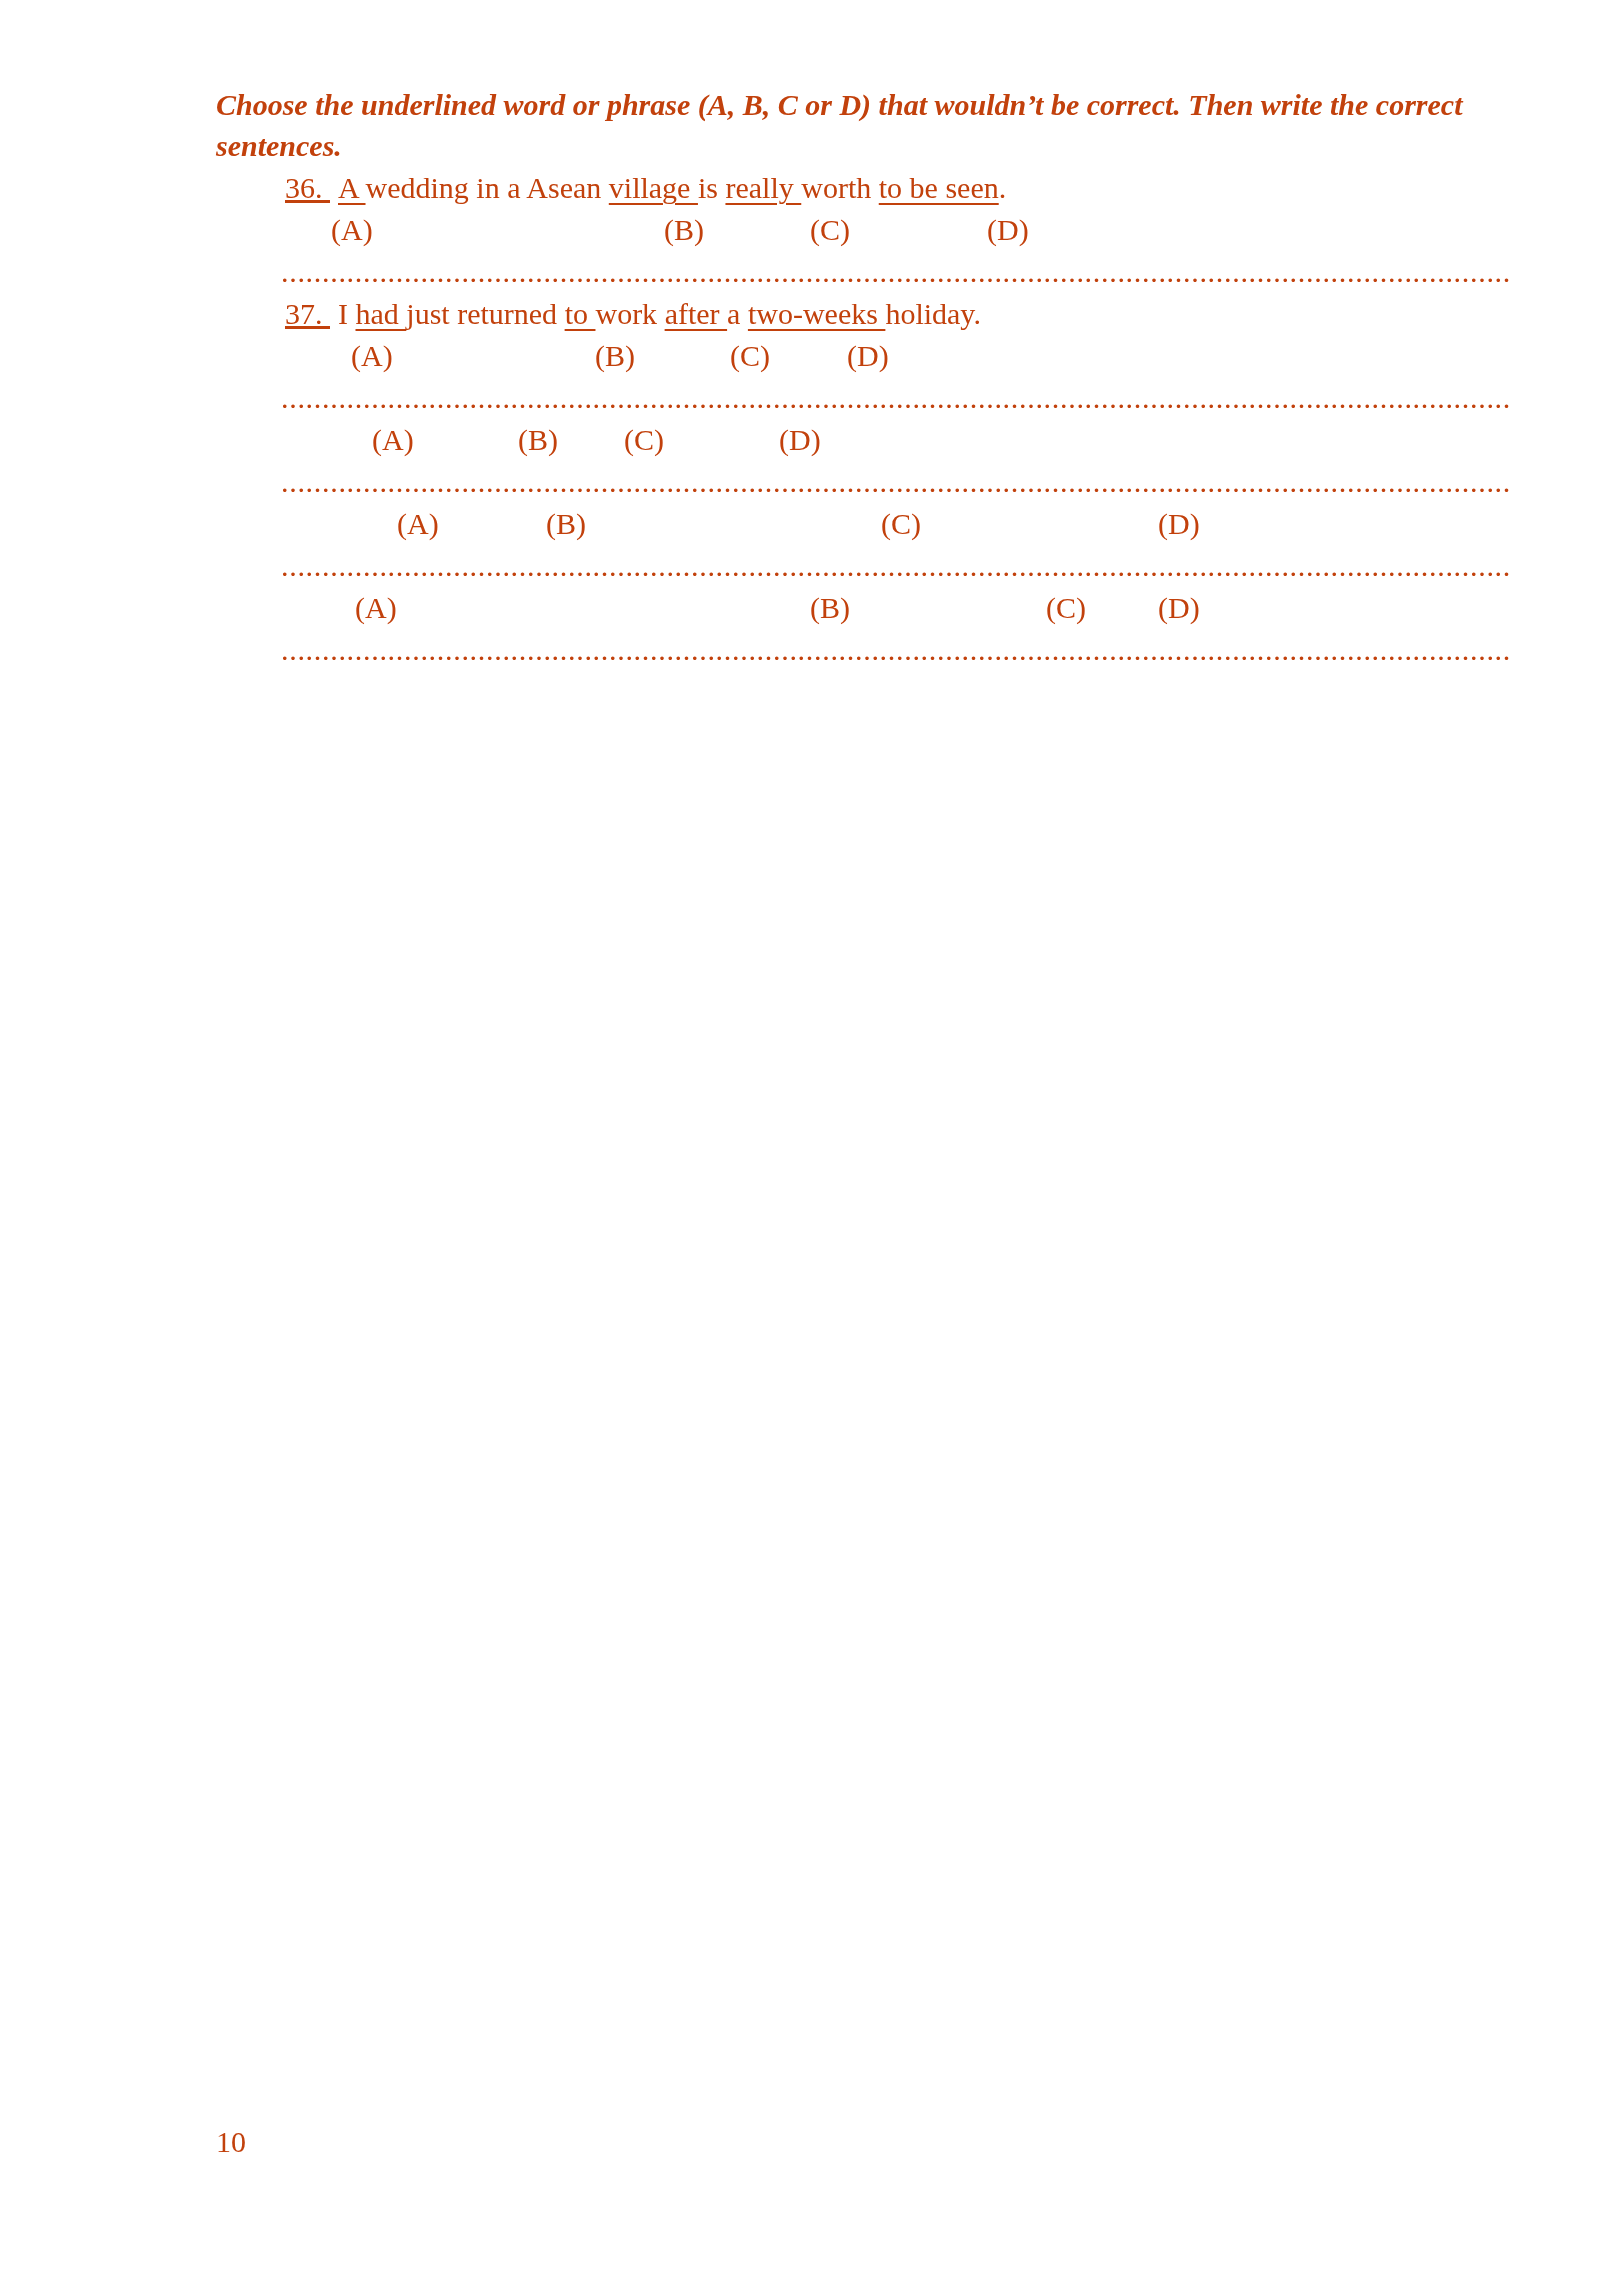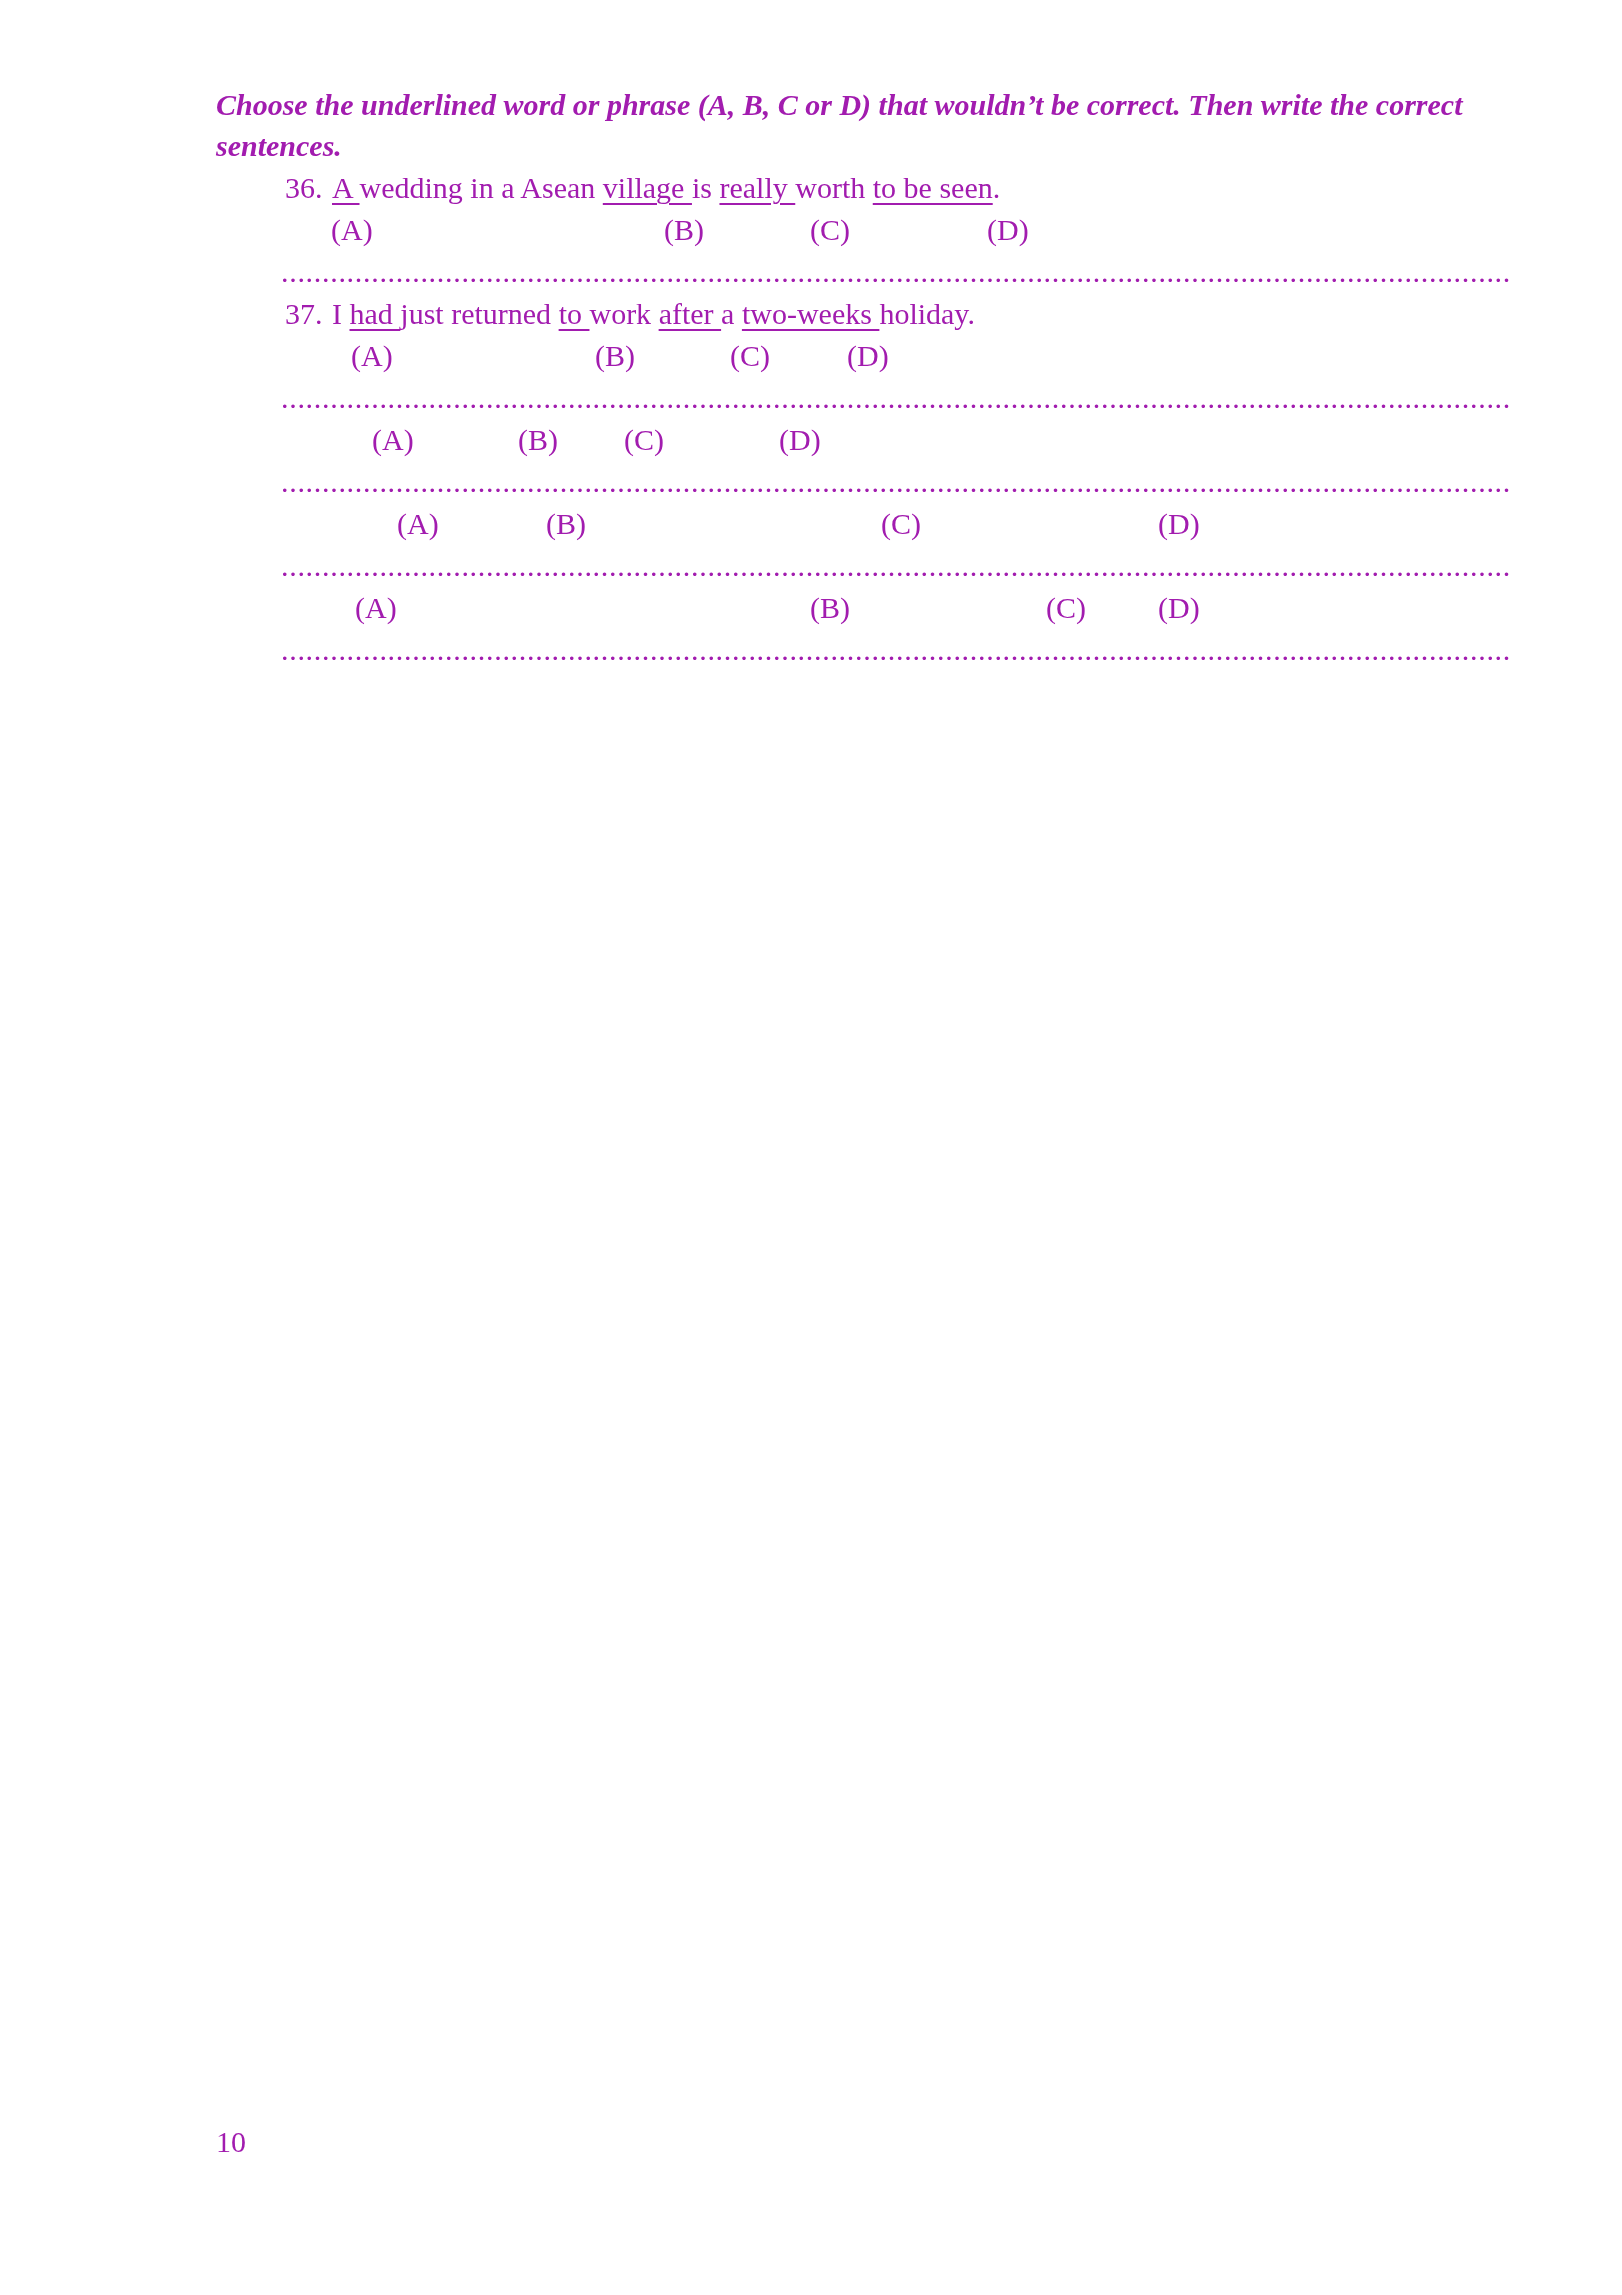--- a/index.html
+++ b/index.html
@@ -1,21 +1,21 @@
 <!DOCTYPE html>
 <html style="font-size:10.5px"><head>
 <meta charset="utf-8">
 <style>
   html,body{margin:0;padding:0;background:#ffffff;}
   .page{
     position:relative;
     width:1622px;height:2295px;
     background:#ffffff;
     font-family:"Liberation Serif","DejaVu Serif",serif;
-    color:#a21caf;
+    color:#c2410c;
     font-size:30px;
     overflow:hidden;
   }
   .content{
     position:absolute;
     left:216px;top:84px;
     width:1309px;
   }
   .title{
     font-weight:bold;
@@ -23,21 +23,21 @@
     line-height:41px;
     margin-bottom:1.3px;
     width:1309px;
   }
   .question{position:relative;}
   .sentence{
     padding-left:69px;
     line-height:42px;
     white-space:nowrap;
   }
-  .qnum{margin-right:2px;}
+  .qnum{margin-right:8px;text-decoration:underline;}
   .u{
     text-decoration:underline;
     text-decoration-thickness:2px;
     text-underline-offset:4.6px;
   }
   .labels{
     position:relative;
     height:42px;
   }
   .lbl{

